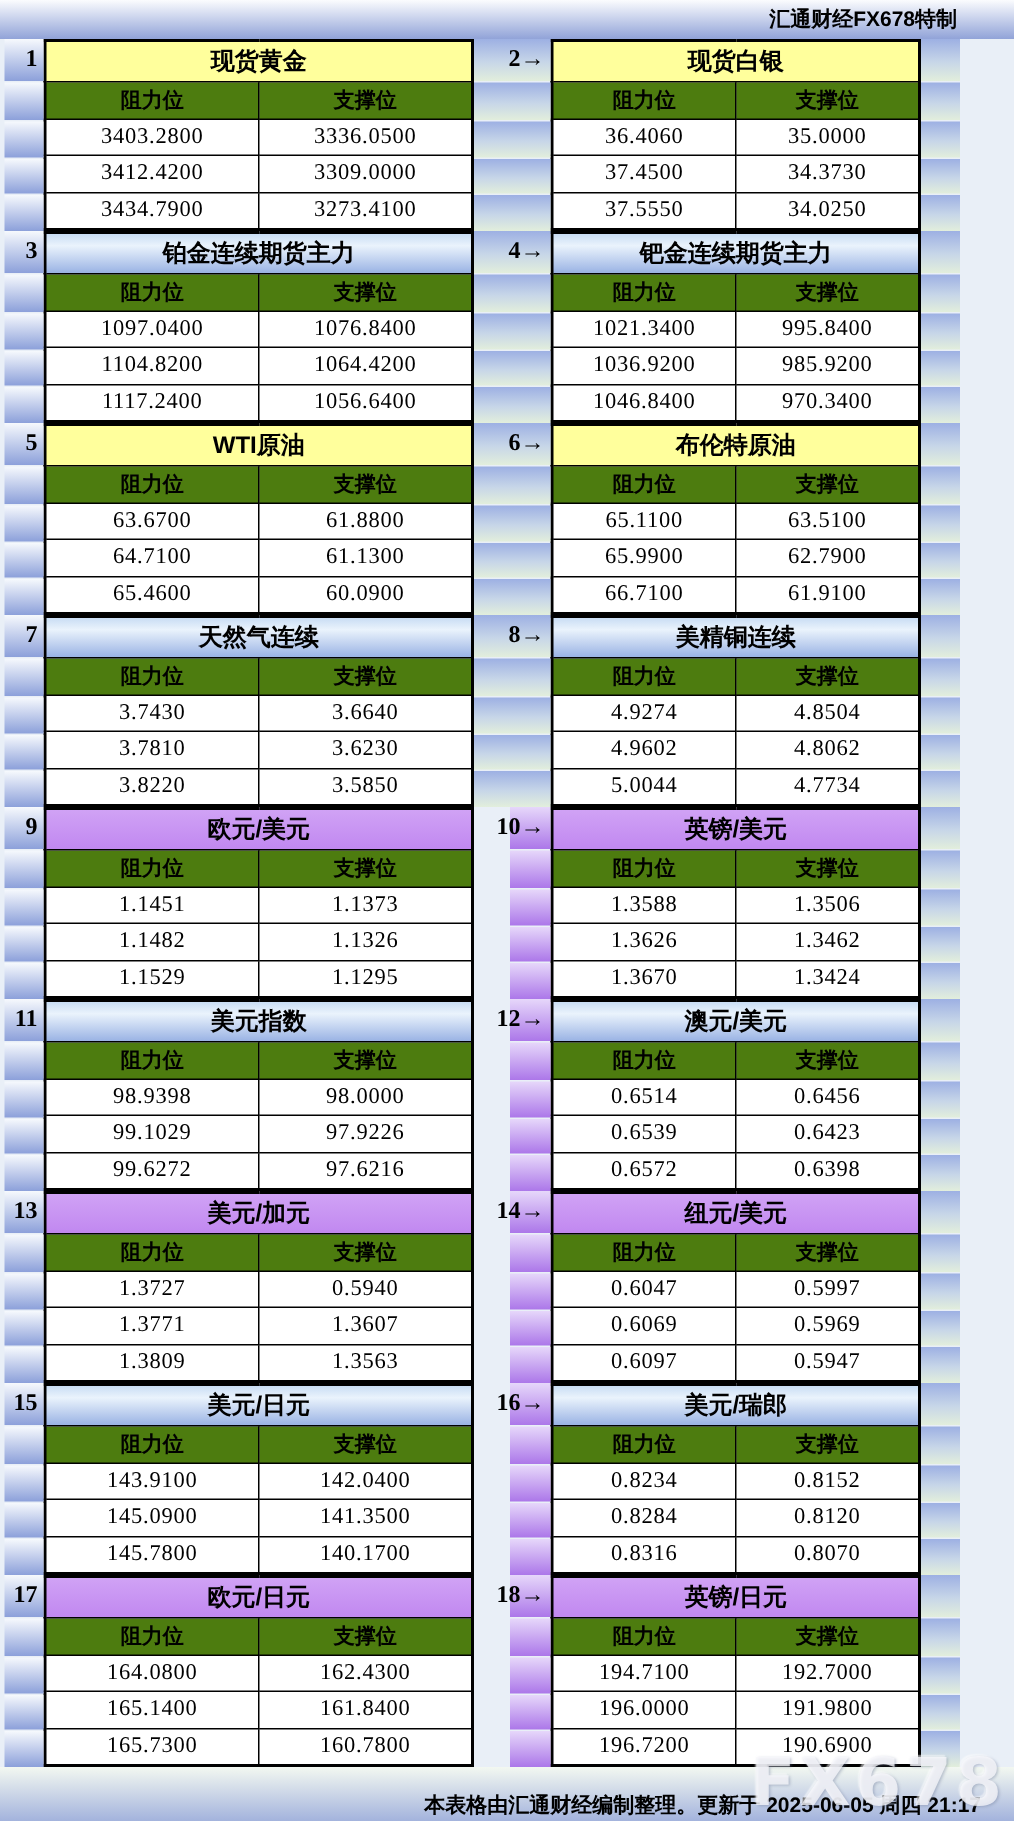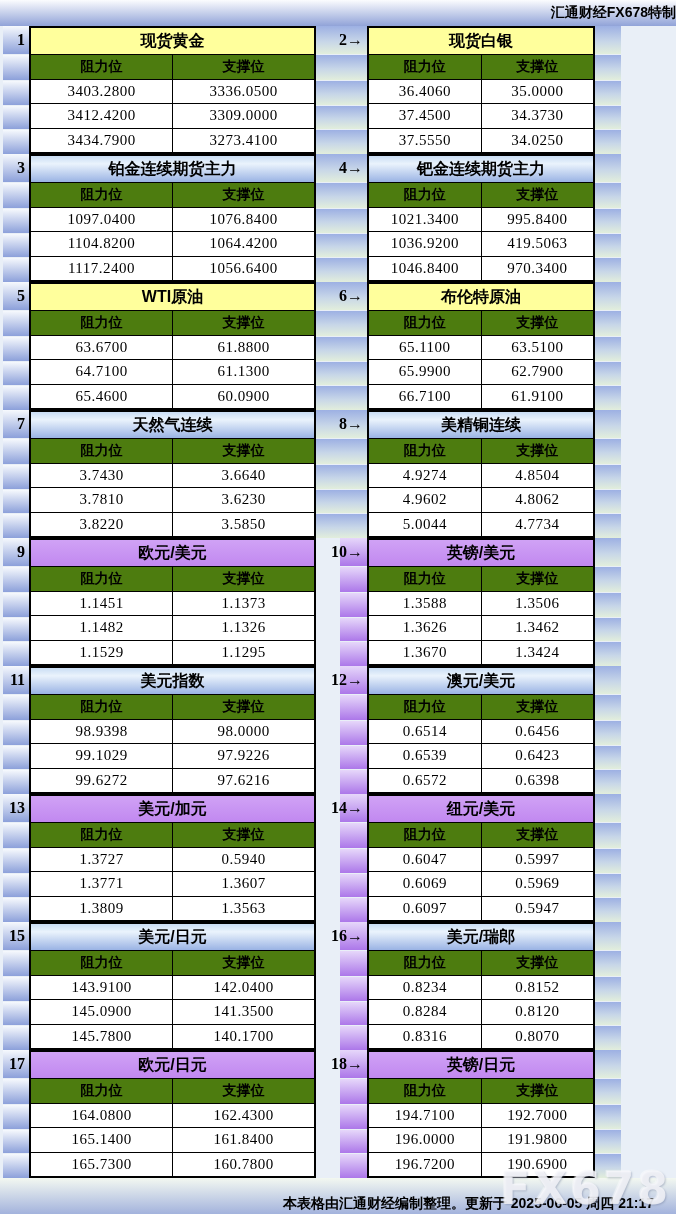--- a/index.html
+++ b/index.html
@@ -5,21 +5,21 @@
   html,body{margin:0;padding:0;}
   .page{
     position:relative; width:676px; height:1214px; overflow:hidden;
     background:#E9EFF7;
     font-family:"Liberation Sans","DejaVu Sans",sans-serif;
     color:#000;
   }
   
   .topband{
     height:26px; display:flex; align-items:center; justify-content:flex-end;
-    box-sizing:border-box;
+    padding-right:38px; box-sizing:border-box;
     background:linear-gradient(180deg,var(--banner-top) 0%,var(--banner-bottom) 100%);
     font-weight:bold; font-size:14px;
   }
   
   .footband{
     height:52px; display:flex; align-items:center; justify-content:flex-end;
     padding:0 22px 0 35px; box-sizing:border-box;
     background:linear-gradient(180deg,#F3F8F1 0%,var(--banner-bottom) 85%,#7E93CF 100%);
     font-weight:bold; font-size:14px;
   }
@@ -39,21 +39,21 @@
   .numlabel{
     position:absolute; inset:0; display:flex; align-items:center; justify-content:flex-end;
     padding-right:4px; font-family:"Liberation Serif","DejaVu Serif",serif;
     font-weight:bold; font-size:16px; letter-spacing:0;
   }
   
   .ptable{
     width:287px; height:128px; border-collapse:collapse; table-layout:fixed;
     border:2px solid var(--tbl-border); background:#FFFFFF;
   }
-  .ptable.rt{width:228px;}
+  .ptable.rt{width:247px;}
   .ptable th,.ptable td{border:1px solid var(--tbl-border); text-align:center; padding:0;}
   .ptable .title{height:26px; font-size:16px; font-weight:bold;}
   .ptable .colhdr{height:24px; font-size:14px; font-weight:bold; background:#4d7c0f;font-family:Liberation Mono, monospace;}
   .ptable td{
     font-family:"Liberation Serif","DejaVu Serif",serif;
     font-size:15px; letter-spacing:0.5px; background:#FFFFFF;
   }
   .t-yellow{background:var(--hdr-yellow);}
   .t-blue{background:linear-gradient(180deg,var(--hdr-blue-top) 0%,#EAF3FC 30%,var(--hdr-blue-bottom) 100%);}
   .t-purple{background:linear-gradient(180deg,#D0A2F5 0%,var(--hdr-purple) 100%);}
@@ -205,21 +205,21 @@
         <tr>
           <th class="colhdr">阻力位</th>
           <th class="colhdr">支撑位</th>
         </tr>
         <tr>
               <td>1021.3400</td>
               <td>995.8400</td>
             </tr>
         <tr>
               <td>1036.9200</td>
-              <td>419.5063</td>
+              <td>985.9200</td>
             </tr>
         <tr>
               <td>1046.8400</td>
               <td>970.3400</td>
             </tr>
       </tbody>
     </table>
 
     <div class="rmargin">
       <div class="mcell h-title c-blue"></div>

